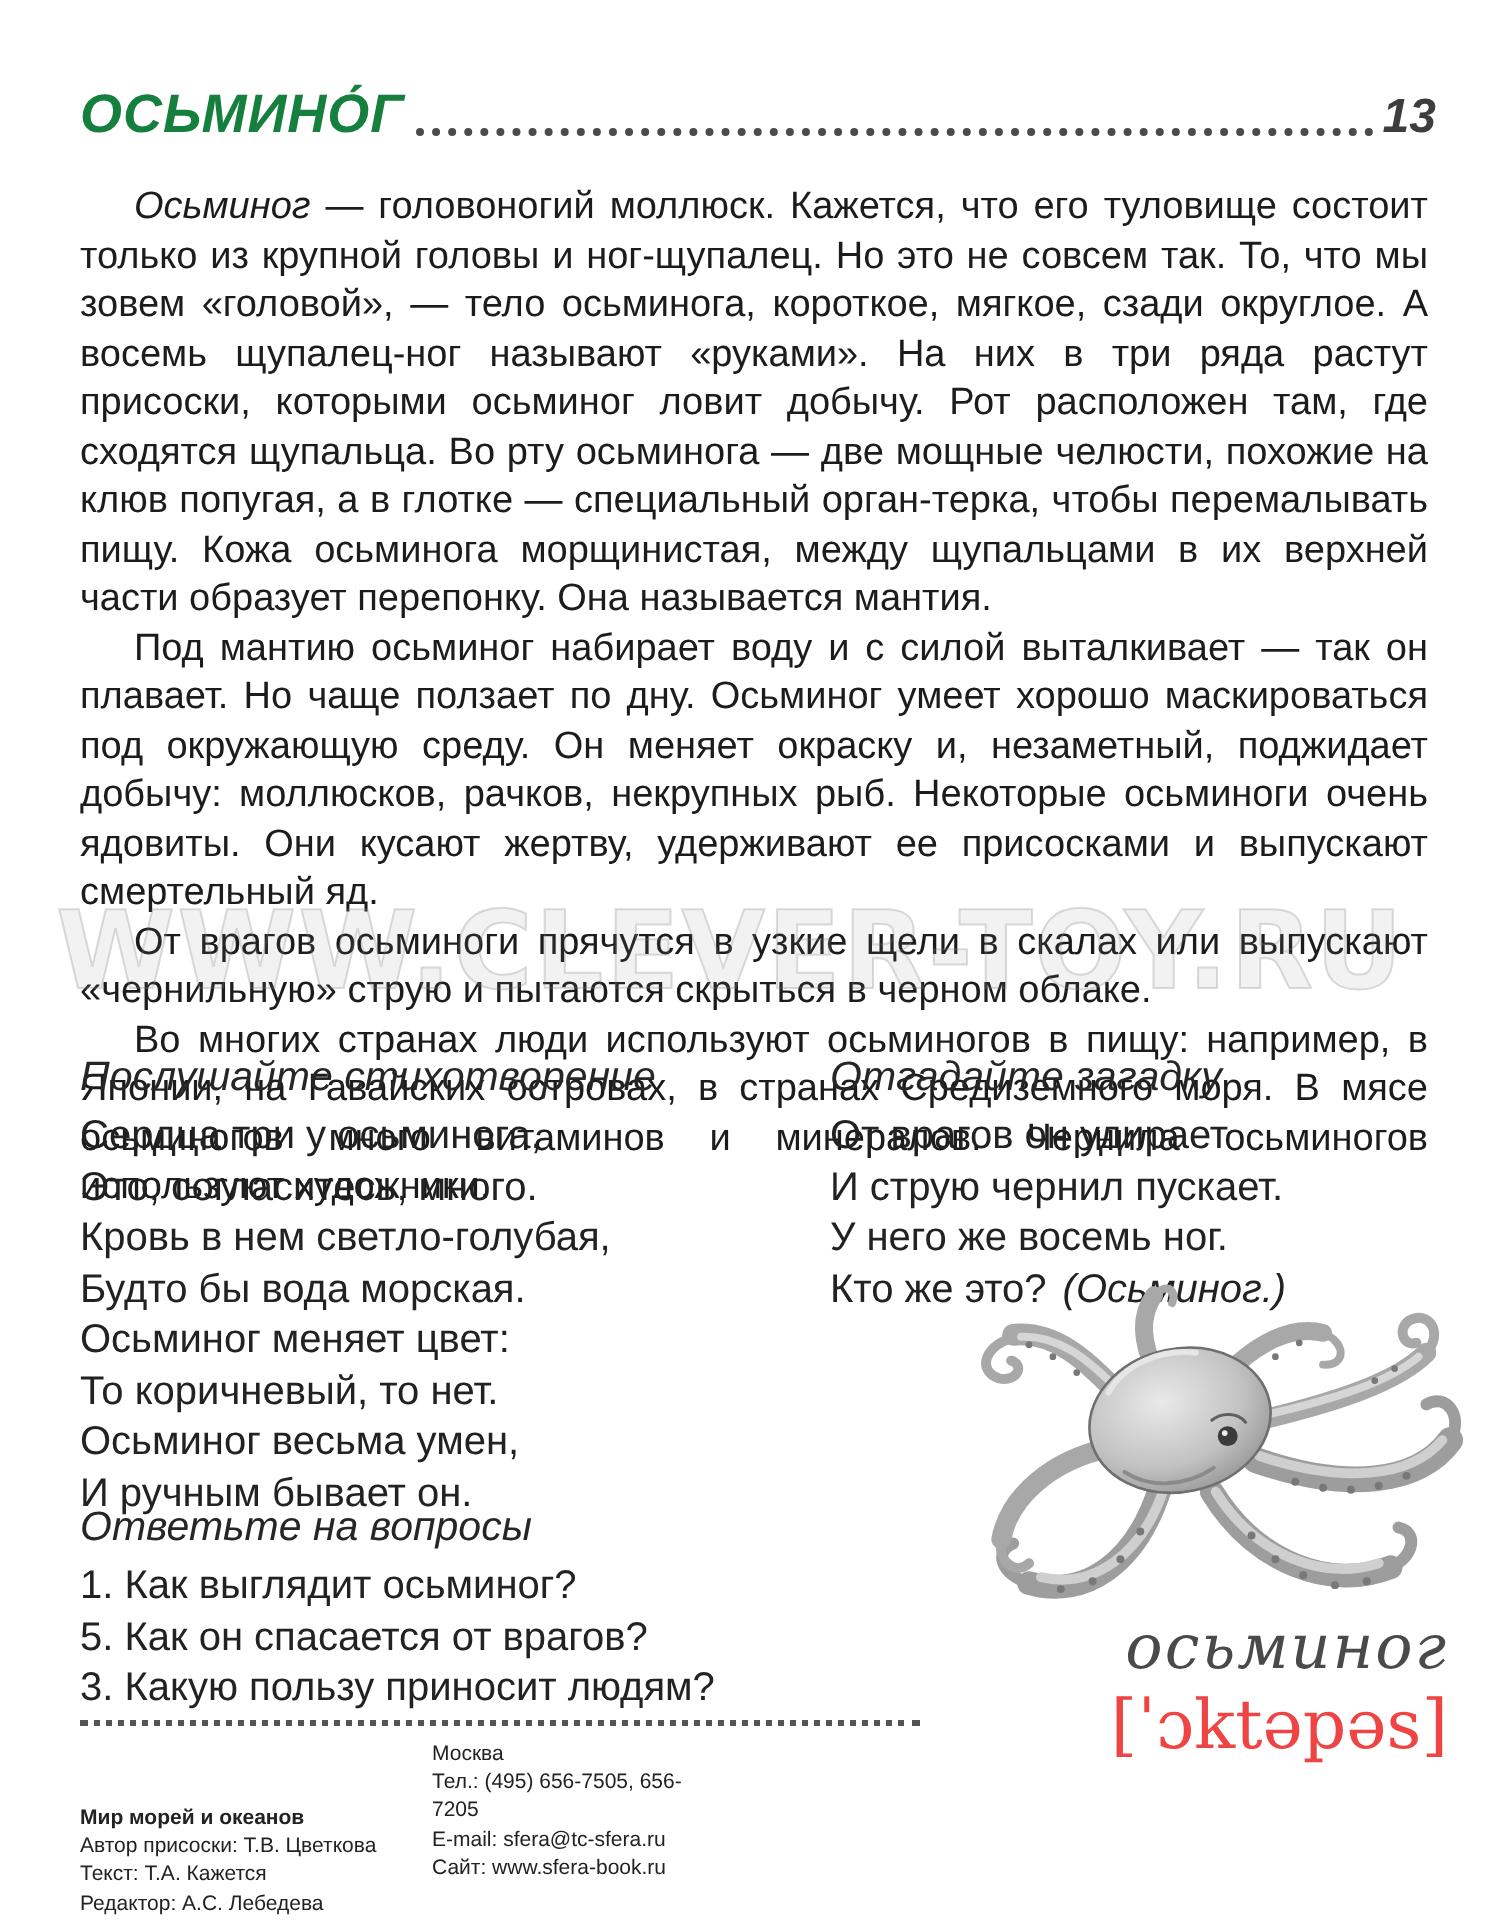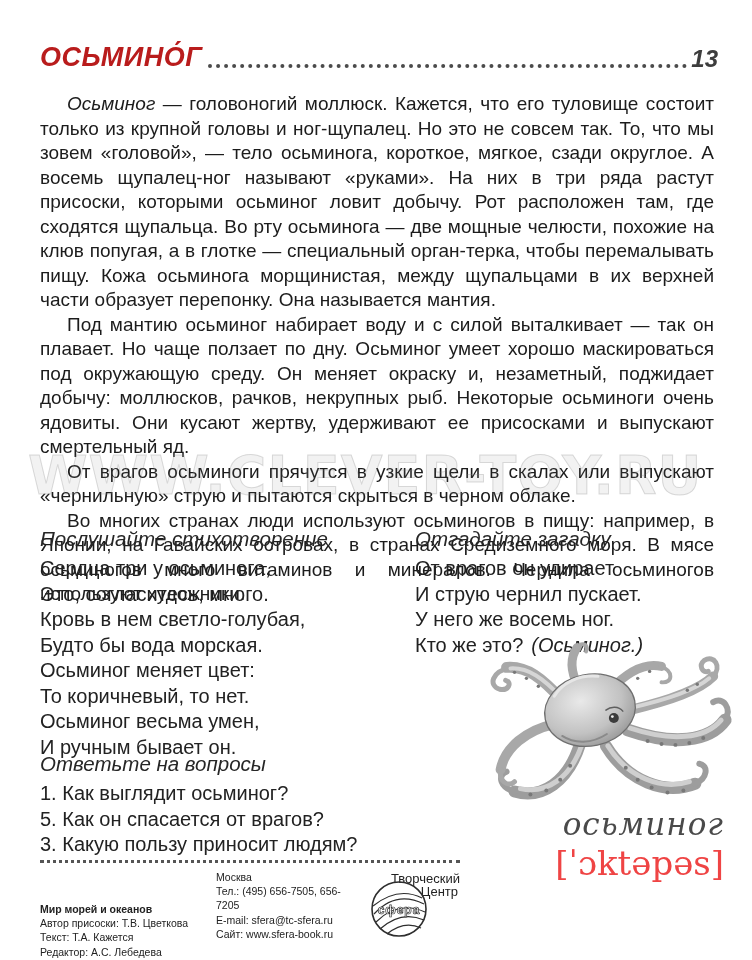--- a/index.html
+++ b/index.html
@@ -4,21 +4,21 @@
 <style>
   html,body { margin:0; padding:0; background:#ffffff; }
   .page {
     position:relative; width:752px; height:960px; margin:0 auto;
     background:#ffffff; color:#1e1e1e; overflow:hidden;
     font-family:"Liberation Sans", sans-serif;
   }
 
   
   .header { position:absolute; top:42px; left:40px; right:34px; display:flex; align-items:flex-end; }
-  .header-title { font-size:27px; font-weight:bold; font-style:italic; letter-spacing:.5px; color:#b91c1c; white-space:nowrap; }
+  .header-title { font-size:27px; font-weight:bold; font-style:italic; letter-spacing:.5px; color:#15803d; white-space:nowrap; }
   .header-leader { flex:1; border-bottom:4px dotted #4b4b4b; margin:0 4px 5px 6px; height:0; }
   .header-page { font-size:24px; font-weight:bold; font-style:italic; color:#3d3d3d; }
 
   
   .article { position:absolute; top:92px; left:40px; width:674px; font-size:19px; line-height:1.29; text-align:justify; color:#1c1c1c; }
   .article p { margin:0; text-indent:27px; }
 
   
   .watermark {
     position:absolute; top:444px; left:28px; width:710px;
@@ -191,28 +191,15 @@
       <div>Текст: Т.А. Кажется</div>
       <div>Редактор: А.С. Лебедева</div>
       <div>© ООО «ИД Сфера образования»</div>
     </div>
     <div class="footer-col2">
       <div>Москва</div>
       <div>Тел.: (495) 656-7505, 656-7205</div>
       <div>E-mail: sfera@tc-sfera.ru</div>
       <div>Сайт: www.sfera-book.ru</div>
     </div>
-    <div class="footer-logo">
-      <span class="logo-line1">Творческий</span>
-      <span class="logo-line2">Центр</span>
-      <svg class="logo-sphere" width="62" height="62" viewBox="0 0 62 62" xmlns="http://www.w3.org/2000/svg">
-        <circle cx="31" cy="31" r="27" fill="none" stroke="#2e2e2e" stroke-width="1.6"></circle>
-        <path d="M6,36 Q28,12 56,26" fill="none" stroke="#2e2e2e" stroke-width="1.2"></path>
-        <path d="M5,28 Q30,8 54,20" fill="none" stroke="#2e2e2e" stroke-width="1.2"></path>
-        <path d="M8,44 Q30,22 57,34" fill="none" stroke="#2e2e2e" stroke-width="1.2"></path>
-        <path d="M12,51 Q33,32 56,42" fill="none" stroke="#2e2e2e" stroke-width="1.2"></path>
-        <path d="M19,56 Q36,42 53,50" fill="none" stroke="#2e2e2e" stroke-width="1.2"></path>
-        <text x="31" y="36" text-anchor="middle" font-family="Liberation Sans, sans-serif" font-size="12" font-weight="bold" letter-spacing="1" fill="#ffffff" stroke="#2e2e2e" stroke-width="0.7">сфера</text>
-      </svg>
-    </div>
   </div>
 
 </div>
 
 </body></html>

